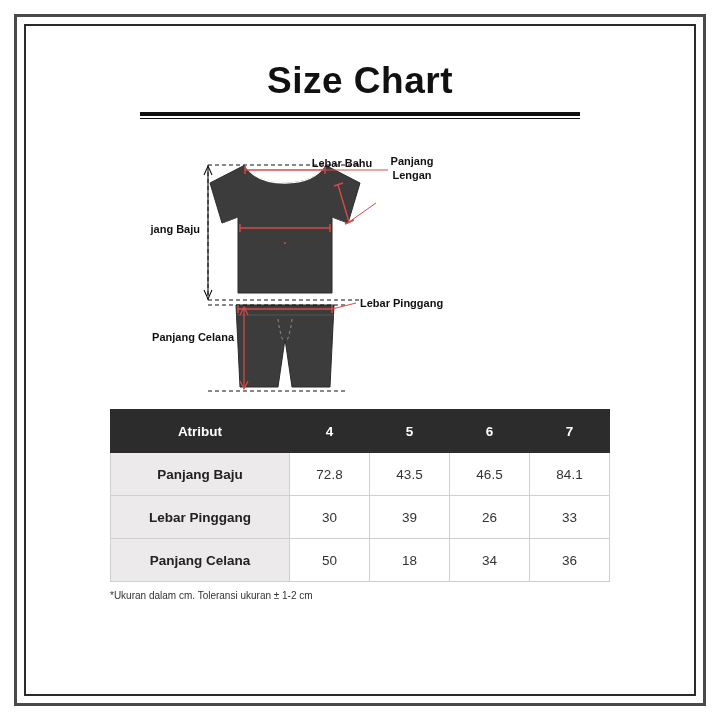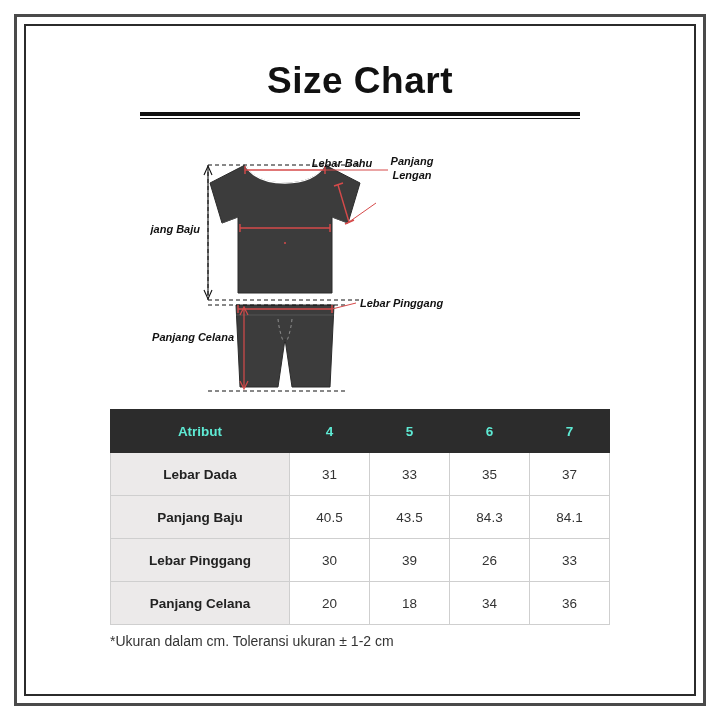--- a/index.html
+++ b/index.html
@@ -62,21 +62,20 @@
     height: 0;
     border-top: 4px solid #111111;
     border-bottom: 1px solid #111111;
     padding-bottom: 2px;
   }
   .diagram-wrap {
     position: relative;
     width: 100%;
     height: 280px;
     margin-top: 6px;
-    font-style: italic;
   }
   .diagram-wrap svg {
     display: block;
     margin: 0 auto;
   }
   table.size-table {
     border-collapse: collapse;
     width: 500px;
     margin: 4px auto 0 auto;
     table-layout: fixed;
@@ -84,41 +83,41 @@
   table.size-table th,
   table.size-table td {
     border: 1px solid #cfcfcf;
     height: 42px;
     font-size: 13.5px;
     text-align: center;
     padding: 0 4px;
   }
   table.size-table thead th {
     background: #2c2c2c;
-    color: #5eead4;
+    color: #ffffff;
     font-weight: bold;
     border: 1px solid #2c2c2c;
     font-size: 13.5px;
   }
   table.size-table thead th.attr-head {
     width: 170px;
   }
   table.size-table tbody td.attr-cell {
     background: #eceaea;
     font-weight: bold;
     color: #222222;
   }
   table.size-table tbody td.val-cell {
     background: #ffffff;
     color: #333333;
   }
   .footnote {
     width: 500px;
     margin: 8px auto 0 auto;
-    font-size: 14px;
+    font-size: 10px;
     color: #333333;
     text-align: left;
   }
   .lbl {
     font-family: "Liberation Sans", sans-serif;
     font-size: 11px;
     font-weight: bold;
     fill: #111111;
   }
 </style>
@@ -238,43 +237,36 @@
         <tr>
           <th class="attr-head">Atribut</th>
           <th>4</th>
           <th>5</th>
           <th>6</th>
           <th>7</th>
         </tr>
       </thead>
       <tbody>
         <tr>
-          <td class="attr-cell">Lebar Dada</td>
-          <td class="val-cell">31</td>
-          <td class="val-cell">33</td>
-          <td class="val-cell">35</td>
-          <td class="val-cell">37</td>
-        </tr>
-        <tr>
           <td class="attr-cell">Panjang Baju</td>
-          <td class="val-cell">40.5</td>
+          <td class="val-cell">72.8</td>
           <td class="val-cell">43.5</td>
-          <td class="val-cell">84.3</td>
+          <td class="val-cell">46.5</td>
           <td class="val-cell">84.1</td>
         </tr>
         <tr>
           <td class="attr-cell">Lebar Pinggang</td>
           <td class="val-cell">30</td>
           <td class="val-cell">39</td>
           <td class="val-cell">26</td>
           <td class="val-cell">33</td>
         </tr>
         <tr>
           <td class="attr-cell">Panjang Celana</td>
-          <td class="val-cell">20</td>
+          <td class="val-cell">50</td>
           <td class="val-cell">18</td>
           <td class="val-cell">34</td>
           <td class="val-cell">36</td>
         </tr>
       </tbody>
     </table>
 
     <div class="footnote">*Ukuran dalam cm. Toleransi ukuran ± 1-2 cm</div>
 
   </div>

